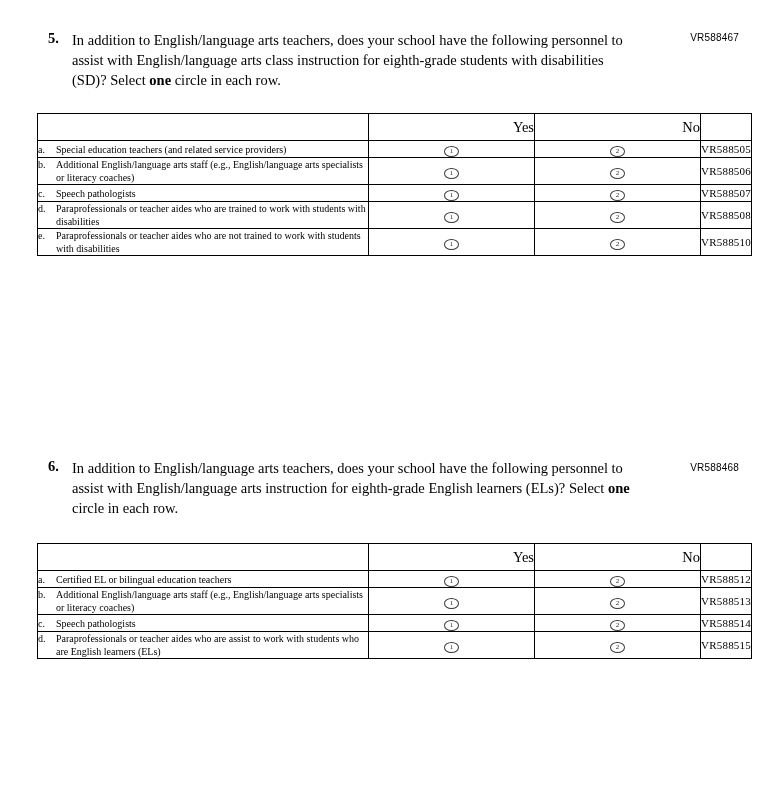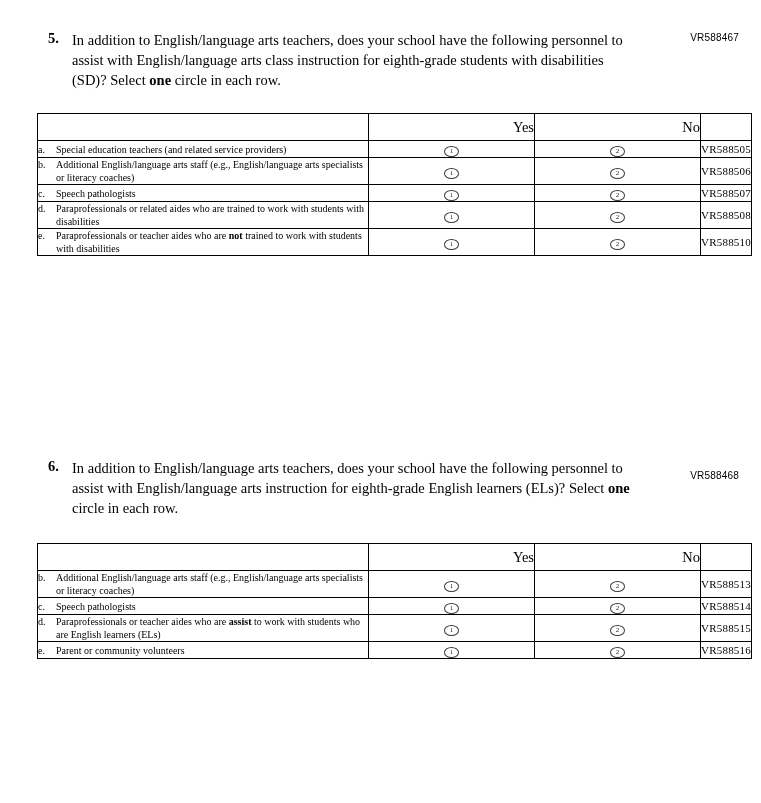--- a/index.html
+++ b/index.html
@@ -52,21 +52,21 @@
 
   
   .qvr {
     position: absolute;
     right: 22px;
     top: 2px;
     font-size: 10px;
     font-family: Liberation Sans, sans-serif;
     letter-spacing: 0.2px;
   }
-  #q6 .qvr { top: 12px; }
+  #q6 .qvr { top: 4px; }
 
   
   table.grid {
     position: absolute;
     left: 37px;
     border-collapse: collapse;
     table-layout: fixed;
     font-size: 13.5px;
   }
   #t5 { top: 113px; }
@@ -105,21 +105,21 @@
   td.item .lbl {
     display: inline-block;
     width: 18px;
     vertical-align: top;
   }
   td.item .txt {
     display: inline-block;
     width: calc(100% - 20px);
     vertical-align: top;
   }
-  td.item .txt b { font-weight: bold; margin-top: 8px; }
+  td.item .txt b { font-weight: normal; margin-top: 8px; }
 
   td.opt {
     text-align: center;
   }
   td.vr {
     text-align: center;
     font-size: 11px;
     letter-spacing: 0.2px;
     border-left: 1px solid #000;
   }
@@ -180,21 +180,21 @@
       <tr>
         <td class="item">
           <span class="lbl">c.</span><span class="txt">Speech pathologists</span>
         </td>
         <td class="opt"><span class="circ">1</span></td>
         <td class="opt"><span class="circ">2</span></td>
         <td class="vr">VR588507</td>
       </tr>
       <tr>
         <td class="item">
-          <span class="lbl">d.</span><span class="txt">Paraprofessionals or related aides who are trained to work with students with disabilities</span>
+          <span class="lbl">d.</span><span class="txt">Paraprofessionals or teacher aides who are trained to work with students with disabilities</span>
         </td>
         <td class="opt"><span class="circ">1</span></td>
         <td class="opt"><span class="circ">2</span></td>
         <td class="vr">VR588508</td>
       </tr>
       <tr>
         <td class="item">
           <span class="lbl">e.</span><span class="txt"><span>Paraprofessionals or teacher aides who are </span><b>not</b><span> trained to work with students with disabilities</span></span>
         </td>
         <td class="opt"><span class="circ">1</span></td>
@@ -217,20 +217,28 @@
       <tr>
         <th class="col-item"></th>
         <th class="col-yes">Yes</th>
         <th class="col-no">No</th>
         <th class="col-vr hdr-vr"></th>
       </tr>
     </thead>
     <tbody>
       <tr>
         <td class="item">
+          <span class="lbl">a.</span><span class="txt">Certified EL or bilingual education teachers</span>
+        </td>
+        <td class="opt"><span class="circ">1</span></td>
+        <td class="opt"><span class="circ">2</span></td>
+        <td class="vr">VR588512</td>
+      </tr>
+      <tr>
+        <td class="item">
           <span class="lbl">b.</span><span class="txt">Additional English/language arts staff (e.g., English/language arts specialists or literacy coaches)</span>
         </td>
         <td class="opt"><span class="circ">1</span></td>
         <td class="opt"><span class="circ">2</span></td>
         <td class="vr">VR588513</td>
       </tr>
       <tr>
         <td class="item">
           <span class="lbl">c.</span><span class="txt">Speech pathologists</span>
         </td>
@@ -238,25 +246,17 @@
         <td class="opt"><span class="circ">2</span></td>
         <td class="vr">VR588514</td>
       </tr>
       <tr>
         <td class="item">
           <span class="lbl">d.</span><span class="txt"><span>Paraprofessionals or teacher aides who are </span><b>assist</b><span> to work with students who are English learners (ELs)</span></span>
         </td>
         <td class="opt"><span class="circ">1</span></td>
         <td class="opt"><span class="circ">2</span></td>
         <td class="vr">VR588515</td>
-      </tr>
-      <tr>
-        <td class="item">
-          <span class="lbl">e.</span><span class="txt">Parent or community volunteers</span>
-        </td>
-        <td class="opt"><span class="circ">1</span></td>
-        <td class="opt"><span class="circ">2</span></td>
-        <td class="vr">VR588516</td>
       </tr>
     </tbody>
   </table>
 
 </div>
 
 </body></html>

